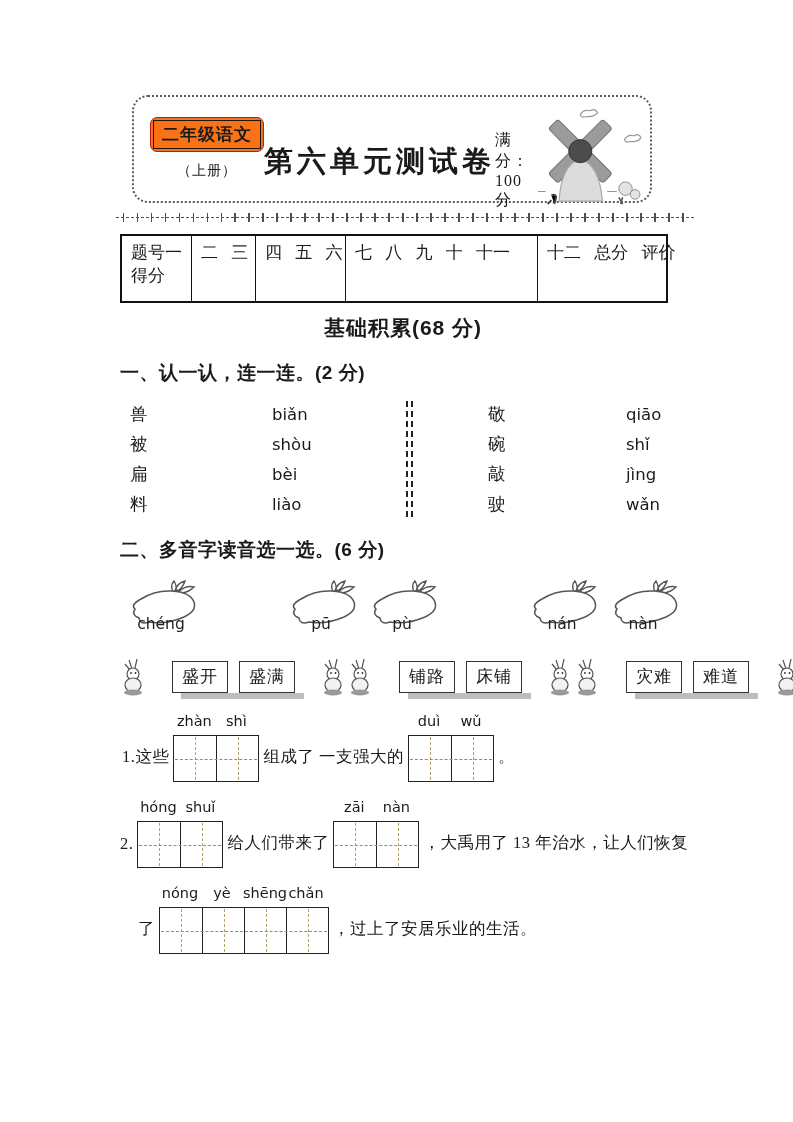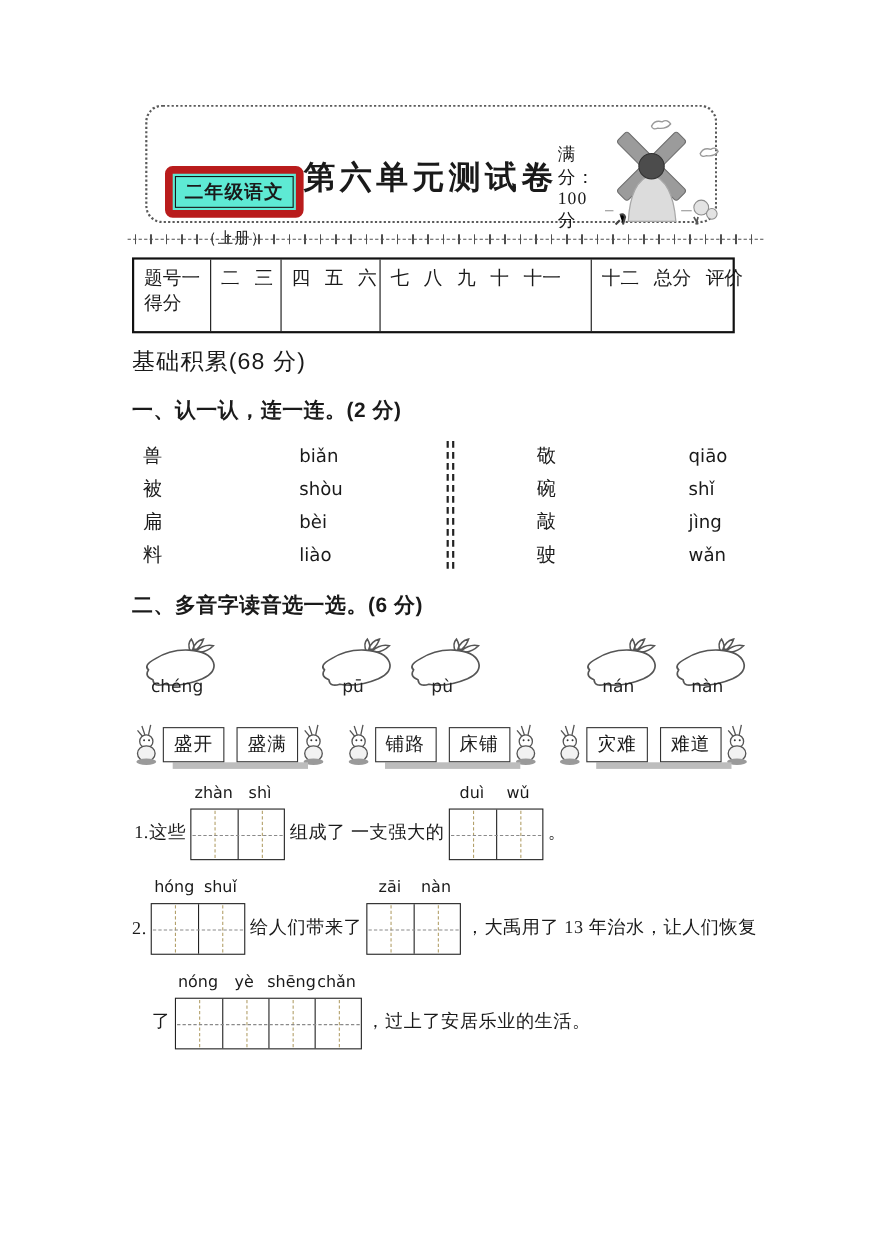--- a/index.html
+++ b/index.html
@@ -10,21 +10,21 @@
   }
   .content { position:absolute; left:120px; top:95px; width:566px; }
 
   
   .header-box {
     margin-left:12px; width:520px; height:108px;
     border:2.5px dotted #5a5a5a; border-radius:16px;
     display:flex; align-items:flex-start; padding:12px 8px 8px 16px;
   }
   .badge-col { width:128px; display:flex; flex-direction:column; align-items:center; padding-top:8px; }
-  .badge-outer { border:7px solid #b91c1c; border-radius:7px; padding:2px; background:#5eead4;margin-top:34px; }
+  .badge-outer { border:1px solid #b91c1c; border-radius:7px; padding:2px; background:#f97316; }
   .badge-inner {
     border:1.5px solid #161616; padding:2px 8px;
     font-family:"Liberation Sans", sans-serif; font-weight:bold; font-size:17px; letter-spacing:1px; white-space:nowrap;
   }
   .volume { margin-top:10px; font-size:14px; letter-spacing:1px; color:#222; }
   .title-col { flex:1; display:flex; flex-direction:row; align-items:center; padding-top:4px; }
   .paper-title {
     font-family:"Liberation Sans", sans-serif; font-weight:bold;
     font-size:29px; letter-spacing:4px; white-space:nowrap;
   }
@@ -47,22 +47,22 @@
     border-left:1.6px solid #111; min-height:52px; padding:5px 9px 14px 9px;
     font-size:17px; word-spacing:9px; white-space:nowrap;
   }
   .st-cell:first-child { border-left:none; }
   .st-first { width:82px; display:flex; flex-direction:column; justify-content:space-between; word-spacing:0; }
   .st-first .r1 { display:flex; justify-content:space-between; }
   .st-w1{ width:64px; } .st-w2{ width:90px; } .st-w3{ width:152px; } .st-w4{ flex:1;margin-left:40px; }
 
   
   .part-title {
-    margin-top:11px; 
-    font-family:"Liberation Sans", sans-serif; font-weight:normal; font-size:21px; letter-spacing:1px;
+    margin-top:11px; text-align:center;
+    font-family:"Liberation Sans", sans-serif; font-weight:bold; font-size:21px; letter-spacing:1px;
   }
   .q-heading {
     margin-top:18px; font-family:"Liberation Sans", sans-serif; font-weight:bold; font-size:19px; letter-spacing:0.5px;
   }
 
   
   .match {
     display:grid; grid-template-columns:142px 134px 10px 150px 1fr;
     margin:13px 0 0 10px; font-size:17.5px;
   }
@@ -80,21 +80,21 @@
   .rgroup { display:flex; gap:9px; }
   .radish { position:relative; width:72px; height:52px; }
   .radish svg { position:absolute; inset:0; }
   .radish span {
     position:absolute; left:1px; top:36px; width:64px; text-align:center;
     font-family:"DejaVu Sans", sans-serif; font-size:15.5px; color:#222;
   }
 
   
   .cards-row { display:flex; justify-content:space-between; margin:27px 2px 0 0; }
-  .cgroup { display:flex; align-items:center; }
+  .cgroup { display:flex; align-items:center;gap:24px; }
   .cards { display:flex; gap:11px; position:relative; margin:0 1px; }
   .cards::after {
     content:""; position:absolute; left:9px; right:-9px; bottom:-6px; height:6px; background:#bdbdbd;
   }
   .card {
     position:relative; z-index:1; background:#fff; border:1.4px solid #333;
     padding:3px 9px 4px 9px; font-size:17px; letter-spacing:1px; white-space:nowrap;
   }
   .mascot { width:27px; height:38px; flex-shrink:0; }
 

